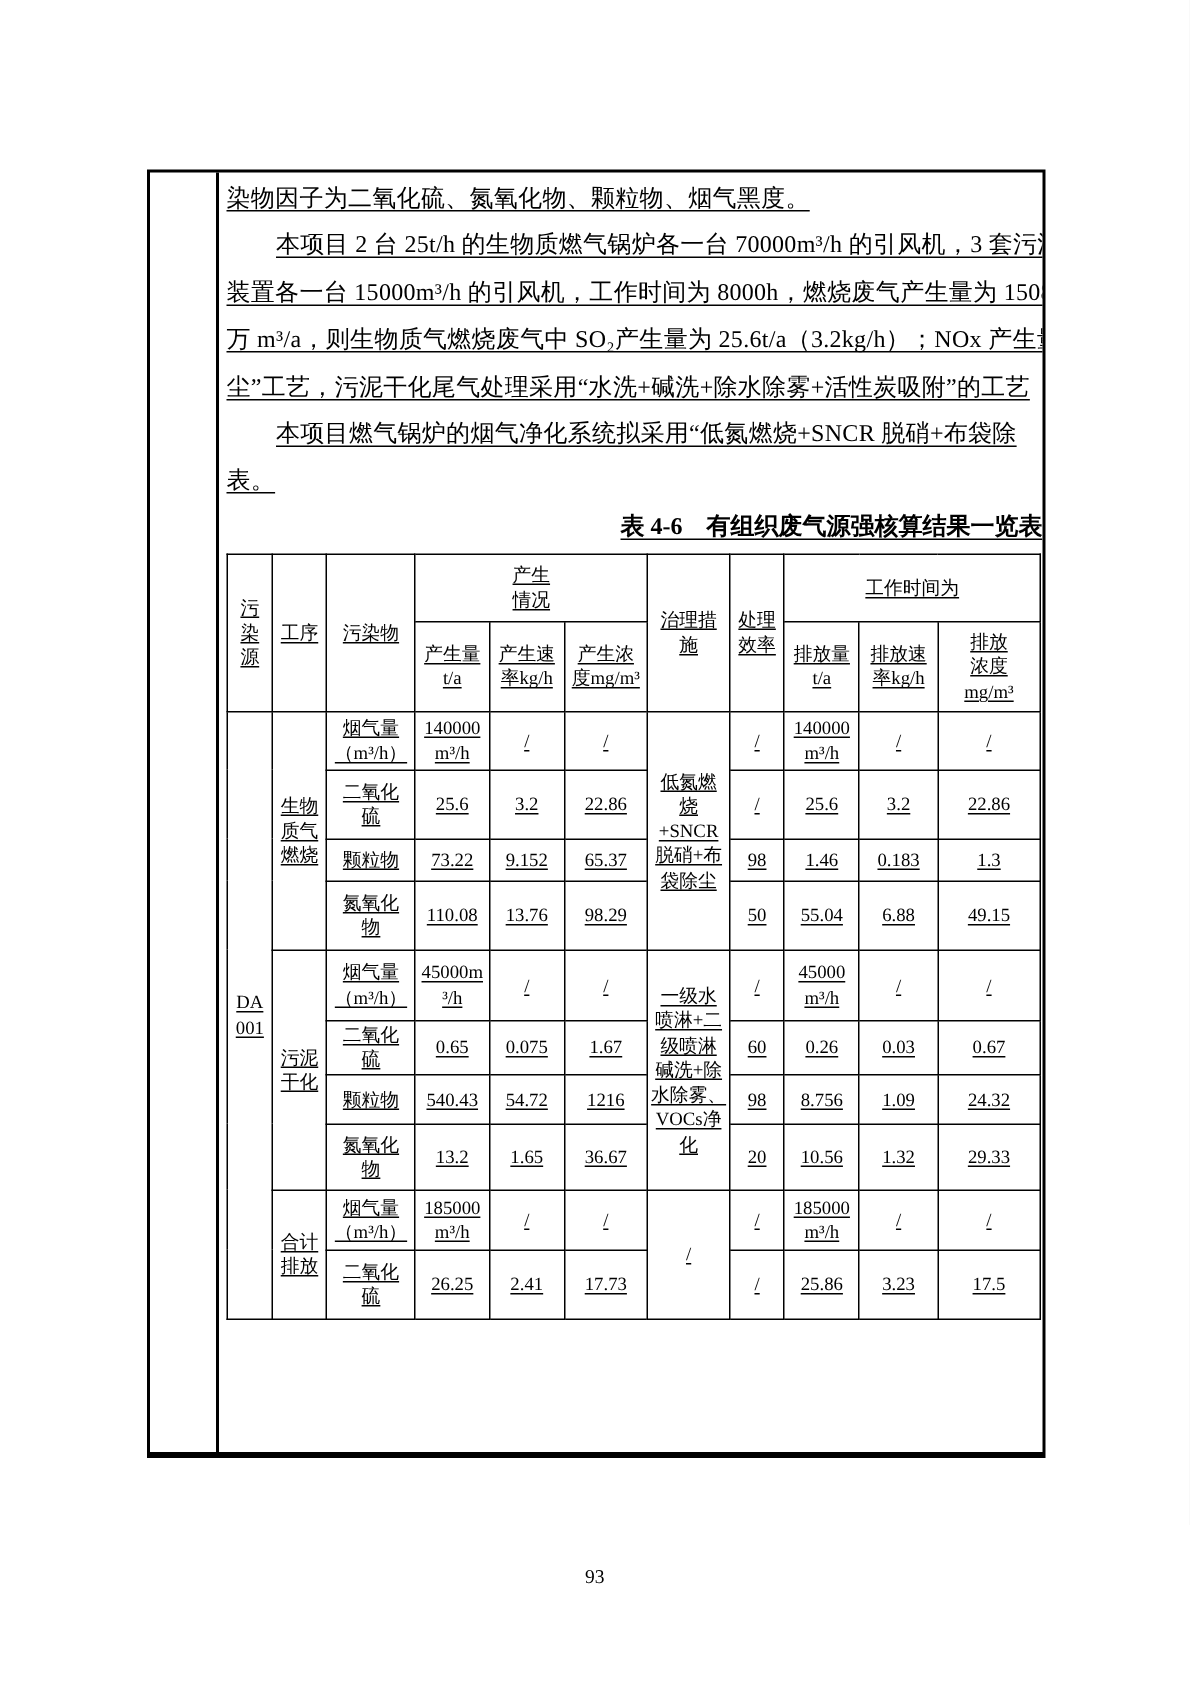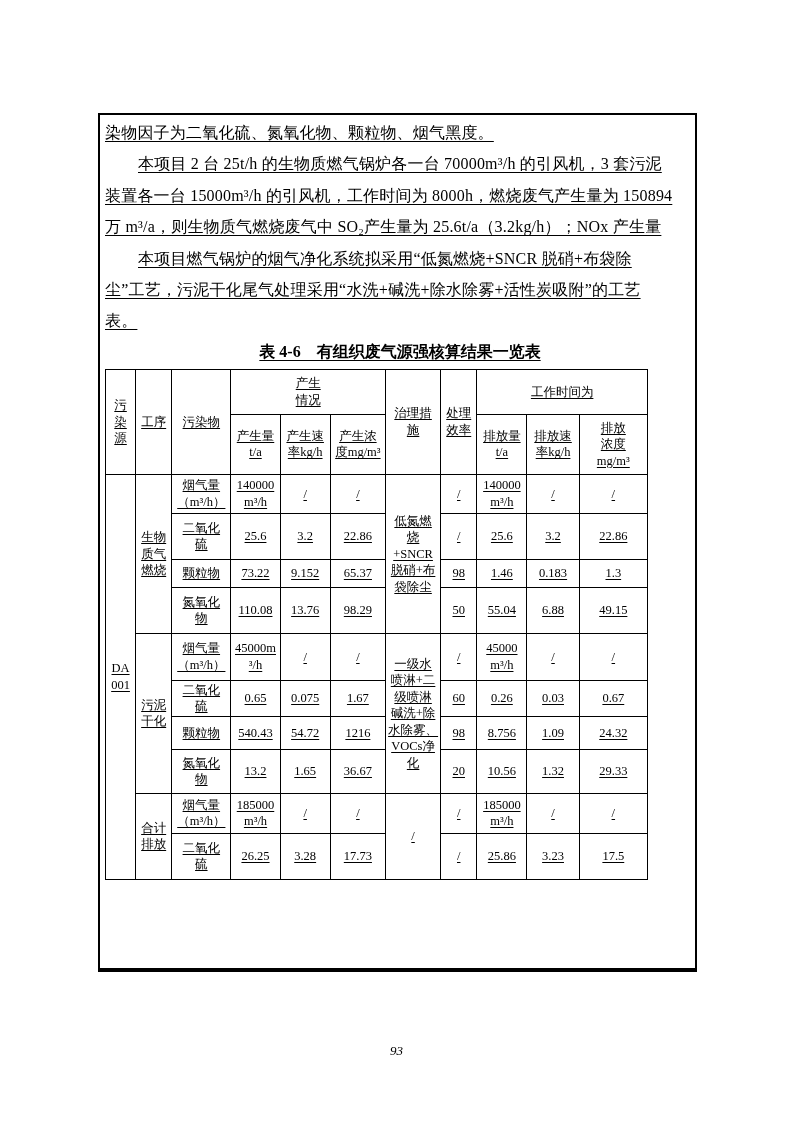--- a/index.html
+++ b/index.html
@@ -13,21 +13,20 @@
     margin: 0 auto;
     overflow: hidden;
   }
   .frame {
     position: absolute;
     left: 98px; top: 113px;
     width: 599px; height: 859px;
     border: 2px solid #000;
     border-bottom-width: 4px;
     display: flex;
-    flex-direction: column;
   }
   .margin-col {
     width: 46px;
     border-right: 2px solid #000;
     flex: none;
   }
   .content {
     flex: 1;
     padding: 2px 0 0 5px;
     overflow: hidden;
@@ -38,21 +37,21 @@
     letter-spacing: 0.2px;
     white-space: nowrap;
     text-decoration: underline;
     text-underline-offset: 3px;
     text-decoration-thickness: 1px;
   }
   .text-line.indent { padding-left: 33px; }
   .table-title {
     font-size: 16px;
     font-weight: bold;
-    text-align: center;
+    text-align: right;
     line-height: 25px;
     margin-top: 2px;
     text-decoration: underline;
     text-underline-offset: 3px;
   }
   table.emission {
     margin-top: 5px;
     border-collapse: collapse;
     table-layout: fixed;
     width: 543px;
@@ -69,38 +68,37 @@
     text-underline-offset: 2px;
     text-decoration-thickness: 1px;
     overflow: hidden;
   }
   .page-number {
     position: absolute;
     left: 0; right: 0;
     top: 1043px;
     text-align: center;
     font-size: 13px;
-    font-style: italic;
   }
 </style>
 </head>
 <body>
 
 <div class="page">
   <div class="frame">
     <div class="margin-col"></div>
     <div class="content">
 
       <div>
         <div class="text-line">染物因子为二氧化硫、氮氧化物、颗粒物、烟气黑度。</div>
         <div class="text-line indent">本项目 2 台 25t/h 的生物质燃气锅炉各一台 70000m³/h 的引风机，3 套污泥</div>
         <div class="text-line">装置各一台 15000m³/h 的引风机，工作时间为 8000h，燃烧废气产生量为 150894</div>
         <div class="text-line">万 m³/a，则生物质气燃烧废气中 SO₂产生量为 25.6t/a（3.2kg/h）；NOx 产生量</div>
+        <div class="text-line">尘”工艺，污泥干化尾气处理采用“水洗+碱洗+除水除雾+活性炭吸附”的工艺</div>
         <div class="text-line indent">本项目燃气锅炉的烟气净化系统拟采用“低氮燃烧+SNCR 脱硝+布袋除</div>
-        <div class="text-line">尘”工艺，污泥干化尾气处理采用“水洗+碱洗+除水除雾+活性炭吸附”的工艺</div>
         <div class="text-line">表。</div>
       </div>
 
       <div class="table-title">表 4-6　有组织废气源强核算结果一览表</div>
 
       <table class="emission">
         <colgroup>
           <col style="width:30px">
             <col style="width:36px">
             <col style="width:59px">
@@ -268,21 +266,21 @@
             <td>/</td>
             <td>185000
 m³/h</td>
             <td>/</td>
             <td>/</td>
           </tr>
           <tr style="height:46px">
             <td>二氧化
 硫</td>
             <td>26.25</td>
-            <td>3.28</td>
+            <td>2.41</td>
             <td>17.73</td>
             <td>/</td>
             <td>25.86</td>
             <td>3.23</td>
             <td>17.5</td>
           </tr>
         </tbody>
       </table>
 
     </div>

